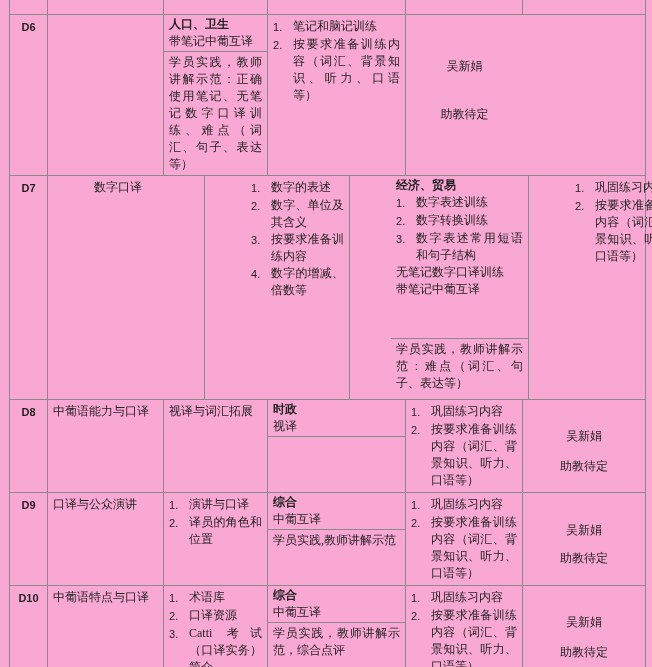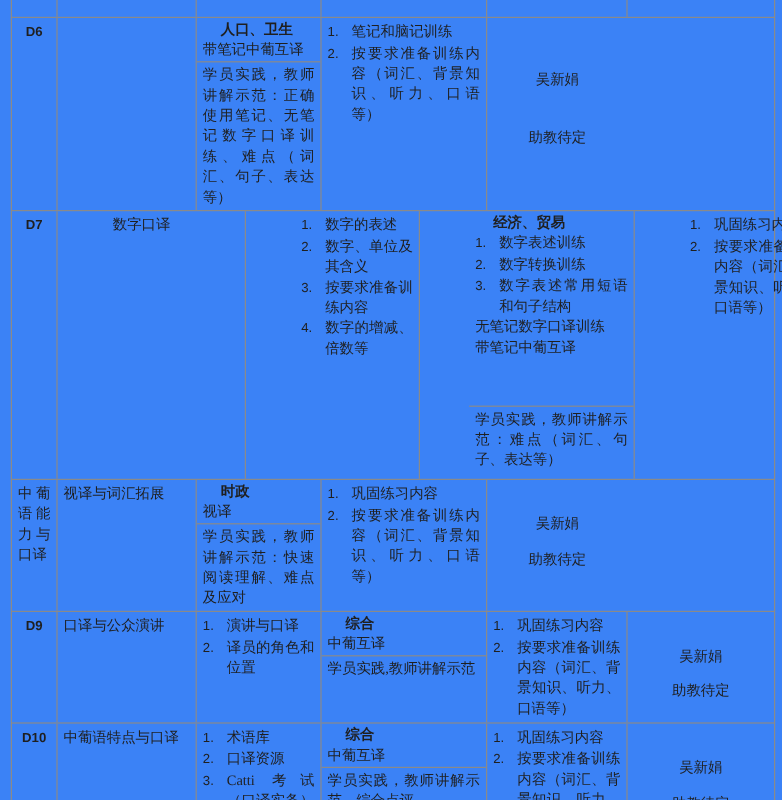--- a/index.html
+++ b/index.html
@@ -1,17 +1,17 @@
 <!DOCTYPE html>
 <html><head>
 <meta charset="utf-8">
 <style>
   html,body{margin:0;padding:0;background:#ffffff;}
   .page{
-    position:relative;width:652px;height:667px;background:#3b82f6;overflow:hidden;
+    position:relative;width:652px;height:667px;background:#f9a8d4;overflow:hidden;
     font-family:"Liberation Serif","DejaVu Serif",serif;
     font-size:12px;line-height:17px;color:#1f1f1f;
   }
   .table{
     position:absolute;left:9px;top:0;width:635px;
     border-left:1px solid #8a8a8a;border-right:1px solid #8a8a8a;border-bottom:1px solid #8a8a8a;
   }
   .cols{display:grid;grid-template-columns:38px 116px 104px 138px 117px 122px;}
   .stub{height:14px;}
   .stub>div{border-right:1px solid #8a8a8a;}
@@ -19,21 +19,21 @@
   .row{border-top:1px solid #8a8a8a;}
   .cell{border-right:1px solid #8a8a8a;padding:3px 5px;box-sizing:border-box;
         text-align:justify;text-justify:inter-ideograph;}
   .cell:last-child{border-right:none;}
   .c-id{text-align:center;font-family:"Liberation Sans","DejaVu Sans",sans-serif;
         font-weight:bold;font-size:11px;padding-top:4px;}
   .c-content{padding:0;display:flex;flex-direction:column;}
   .content-top{padding:1px 5px;border-bottom:1px solid #8a8a8a;box-sizing:border-box;
                text-align:justify;}
   .content-bottom{padding:2px 5px;flex:1;text-align:justify;}
-  .hdr{font-weight:bold;margin-left:15px;}
+  .hdr{font-weight:bold;}
   ol.nl{margin:0;padding:0;list-style:none;counter-reset:n;}
   ol.nl li{display:flex;counter-increment:n;}
   ol.nl li::before{content:counter(n) ".";flex:0 0 20px;
         font-family:"Liberation Sans","DejaVu Sans",sans-serif;font-size:11px;padding-top:1px;}
   ol.nl li span{flex:1;text-align:justify;}
   .c-teacher{text-align:center;}
   .assistant{display:block;}
   
   .r0{min-height:141px;} .r0 .content-top{min-height:34px;}
   .r0 .c-teacher{padding-top:43px;} .r0 .assistant{margin-top:31px;}
@@ -135,28 +135,28 @@
             </li>
         </ol>
       </div>
       <div class="cell c-teacher">
         <span>吴新娟</span>
         <span class="assistant">助教待定</span>
       </div>
     </div>
 
     <div class="cols row r2">
+      <div class="cell c-id">D8</div>
       <div class="cell">中葡语能力与口译</div>
       <div class="cell">视译与词汇拓展</div>
       <div class="cell c-content">
         <div class="content-top">
           <div class="hdr">时政</div>
           <div>视译</div>
         </div>
-        <div class="content-bottom">学员实践，教师讲解示范：快速阅读理解、难点及应对</div>
       </div>
       <div class="cell">
         <ol class="nl">
           <li>
               <span>巩固练习内容</span>
             </li>
           <li>
               <span>按要求准备训练内容（词汇、背景知识、听力、口语等）</span>
             </li>
         </ol>

